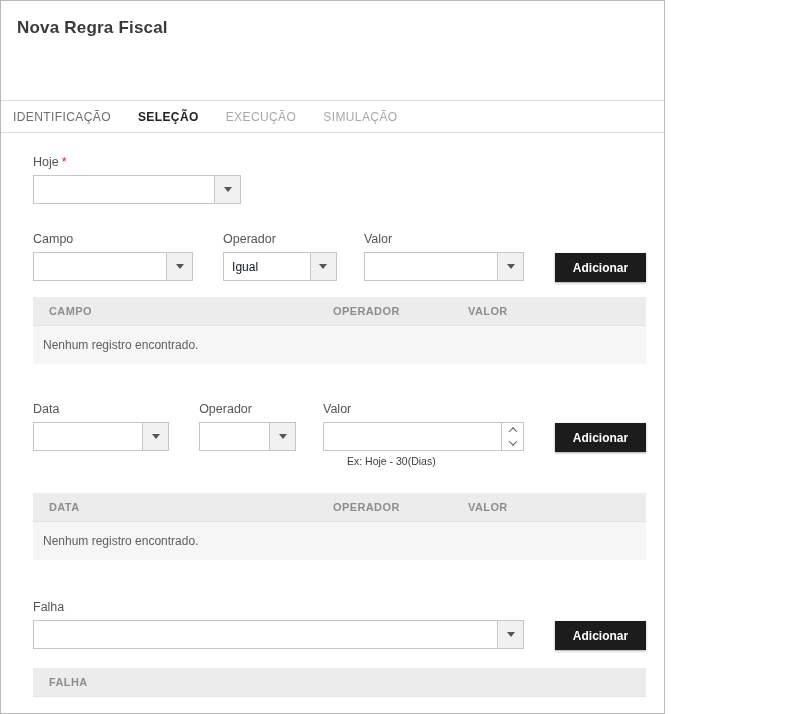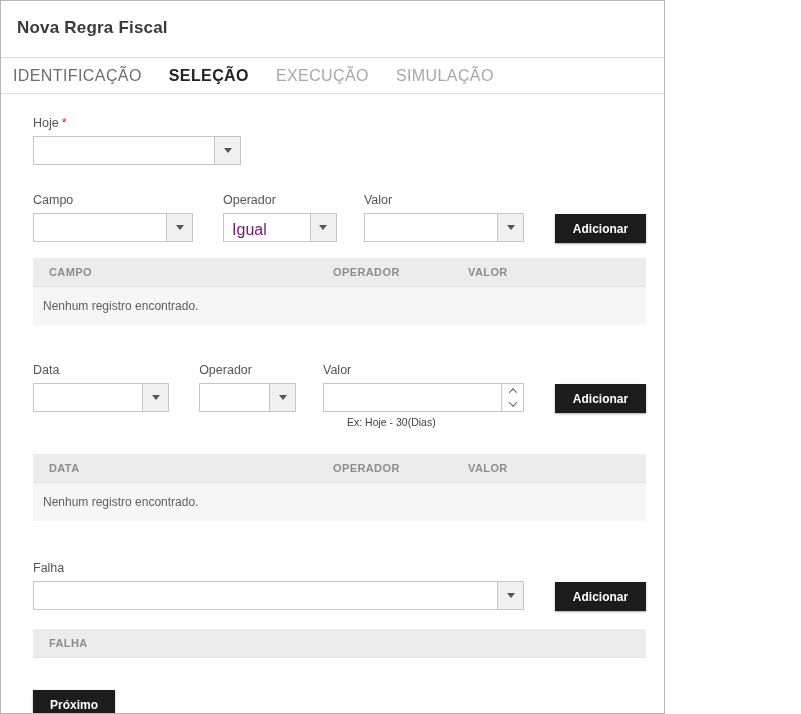--- a/index.html
+++ b/index.html
@@ -12,37 +12,37 @@
     overflow: hidden;
   }
   .header { padding: 17px 16px 19px 16px; }
   .title { font-size: 17px; font-weight: 700; color: #3a3a3a; letter-spacing: .2px; }
 
   .tabs {
     display: flex; gap: 27px;
     padding: 9px 16px 8px 12px;
     border-top: 1px solid #dcdcdc;
     border-bottom: 1px solid #dcdcdc;
-    font-size: 16px; letter-spacing: .4px;
+    font-size: 12px; letter-spacing: .4px; margin-top: 43px;
   }
   .tab { color: #a8a8a8; cursor: pointer; font-weight: 400; }
   .tab.visited { color: #6e6e6e; }
   .tab.active { color: #222; font-weight: 700; text-align: center; }
 
   .content { padding: 22px 18px 0 32px; }
 
   .field-label { font-size: 12.5px; color: #555; margin-bottom: 6px; }
   .req { color: #dd2020; margin-left: 3px; }
 
   
   .combo {
     display: flex; height: 29px;
     border: 1px solid #c5c5c5; background: #fff;
   }
-  .combo-value { flex: 1; padding: 7px 8px; font-size: 16px; color: #701a75; overflow: hidden; white-space: nowrap; }
+  .combo-value { flex: 1; padding: 7px 8px; font-size: 12px; color: #0f172a; overflow: hidden; white-space: nowrap; }
   .combo-btn {
     width: 26px; border-left: 1px solid #c5c5c5; background: #f1f1f1;
     display: flex; align-items: center; justify-content: center; cursor: pointer;
   }
   .caret {
     width: 0; height: 0;
     border-left: 4px solid transparent; border-right: 4px solid transparent;
     border-top: 5px solid #555;
   }
 

